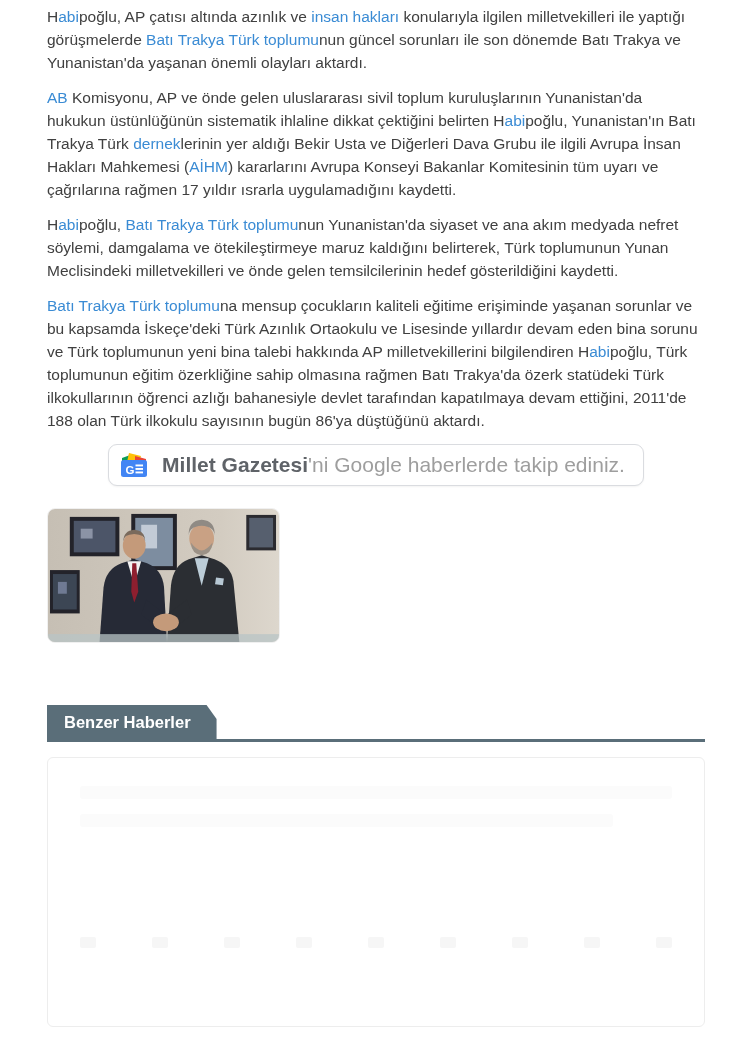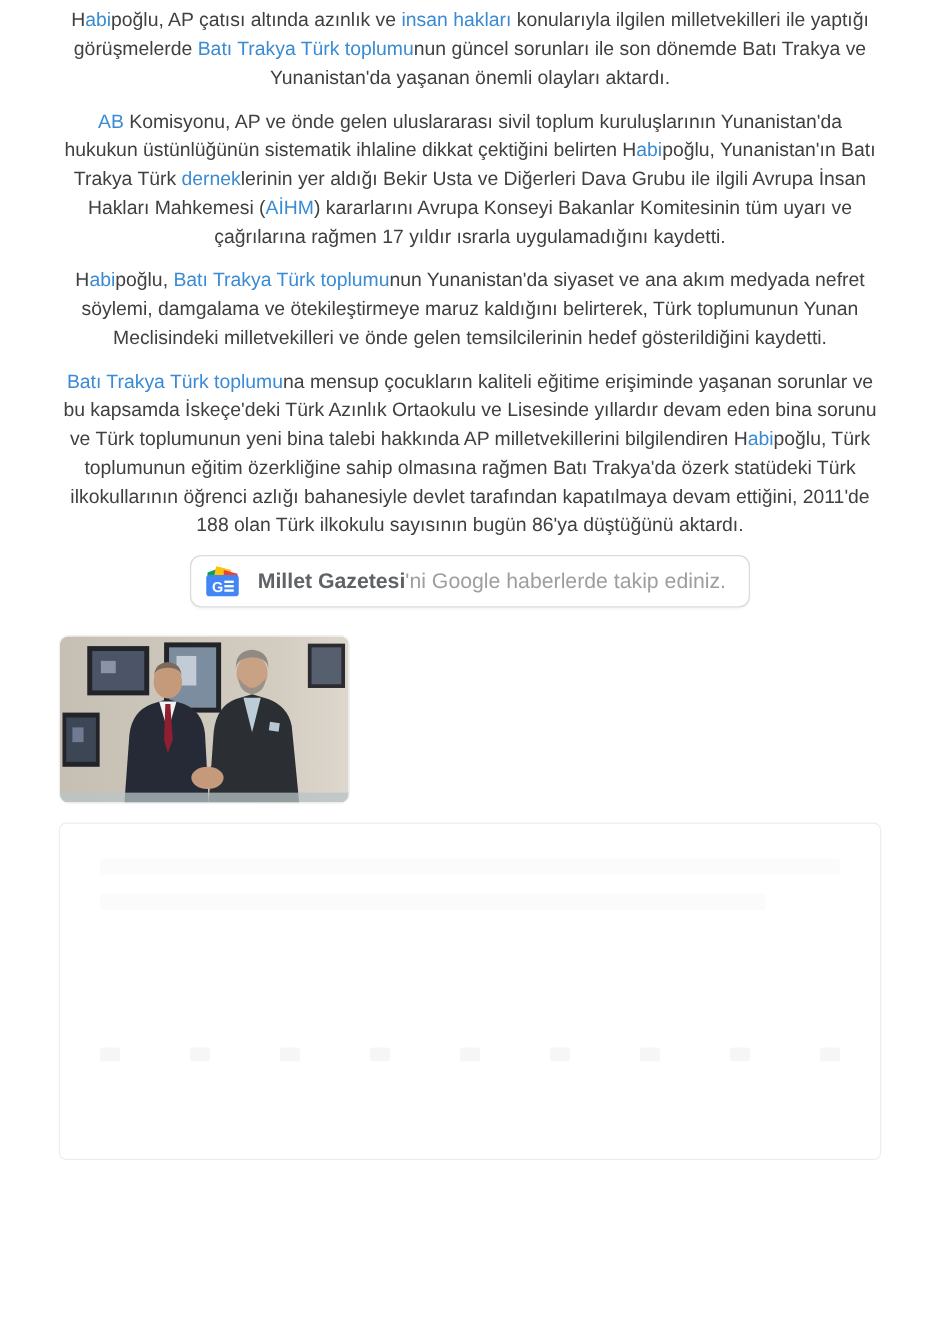--- a/index.html
+++ b/index.html
@@ -3,32 +3,32 @@
 <meta charset="utf-8">
 <style>
   html,body { margin:0; padding:0; }
   body {
     width:750px; height:1061px; overflow:hidden; background:#ffffff;
     font-family:"Liberation Sans", sans-serif;
   }
   .container { padding:5px 45px 0 47px; width:658px; box-sizing:content-box; }
 
   
-  p.para { margin:0 0 12px 0; font-size:15.5px; line-height:23px; color:#404040;text-align:center; }
+  p.para { margin:0 0 12px 0; font-size:15.5px; line-height:23px; color:#404040; }
   a.inline-link { color:#3a8bd4; text-decoration:none; cursor:pointer; }
 
   
   .gnews-badge {
     display:flex; align-items:center; gap:13px; width:fit-content;
     margin:8px auto 0 auto; background:#fff; border:1px solid #dadce0;
     border-radius:9px; padding:5px 18px 5px 10px; cursor:pointer;
     box-shadow:0 1px 2px rgba(0,0,0,0.05); text-decoration:none;
   }
   .gnews-icon { width:30px; height:30px; display:block; }
-  .gnews-label { font-size:17px; color:#9e9e9e; white-space:nowrap; }
+  .gnews-label { font-size:21px; color:#9e9e9e; white-space:nowrap; }
   .gnews-label b { color:#5f6368; font-weight:bold; }
 
   
   .photo {
     display:block; margin-top:22px; width:233px; height:135px;
     border-radius:8px; overflow:hidden; border:1px solid #f0f0f0;
     box-sizing:border-box; cursor:pointer;
   }
   .photo svg { display:block; width:100%; height:100%; }
 
@@ -122,20 +122,25 @@
 
       <g>
         <polygon points="99,92 120,108 113,122 94,107" fill="#262a36"></polygon>
         <polygon points="140,92 119,108 126,122 145,107" fill="#2b2e33"></polygon>
         <ellipse cx="119" cy="115" rx="13" ry="9" fill="#c49a7a"></ellipse>
       </g>
       <rect x="0" y="127" width="233" height="8" fill="#b8c4c6" opacity="0.75"></rect>
     </svg>
   </a>
 
+  <div class="section-header" style="border-bottom-color: rgb(90, 110, 121);">
+    <div class="section-tab" style="background: rgb(90, 110, 121);">
+      <span>Benzer Haberler</span>
+    </div>
+  </div>
 
   <div class="similar-box">
     <div class="ghost-line"></div>
     <div class="ghost-line short"></div>
     <div class="ghost-dots">
       <span class="ghost-dot"></span>
       <span class="ghost-dot"></span>
       <span class="ghost-dot"></span>
       <span class="ghost-dot"></span>
       <span class="ghost-dot"></span>

